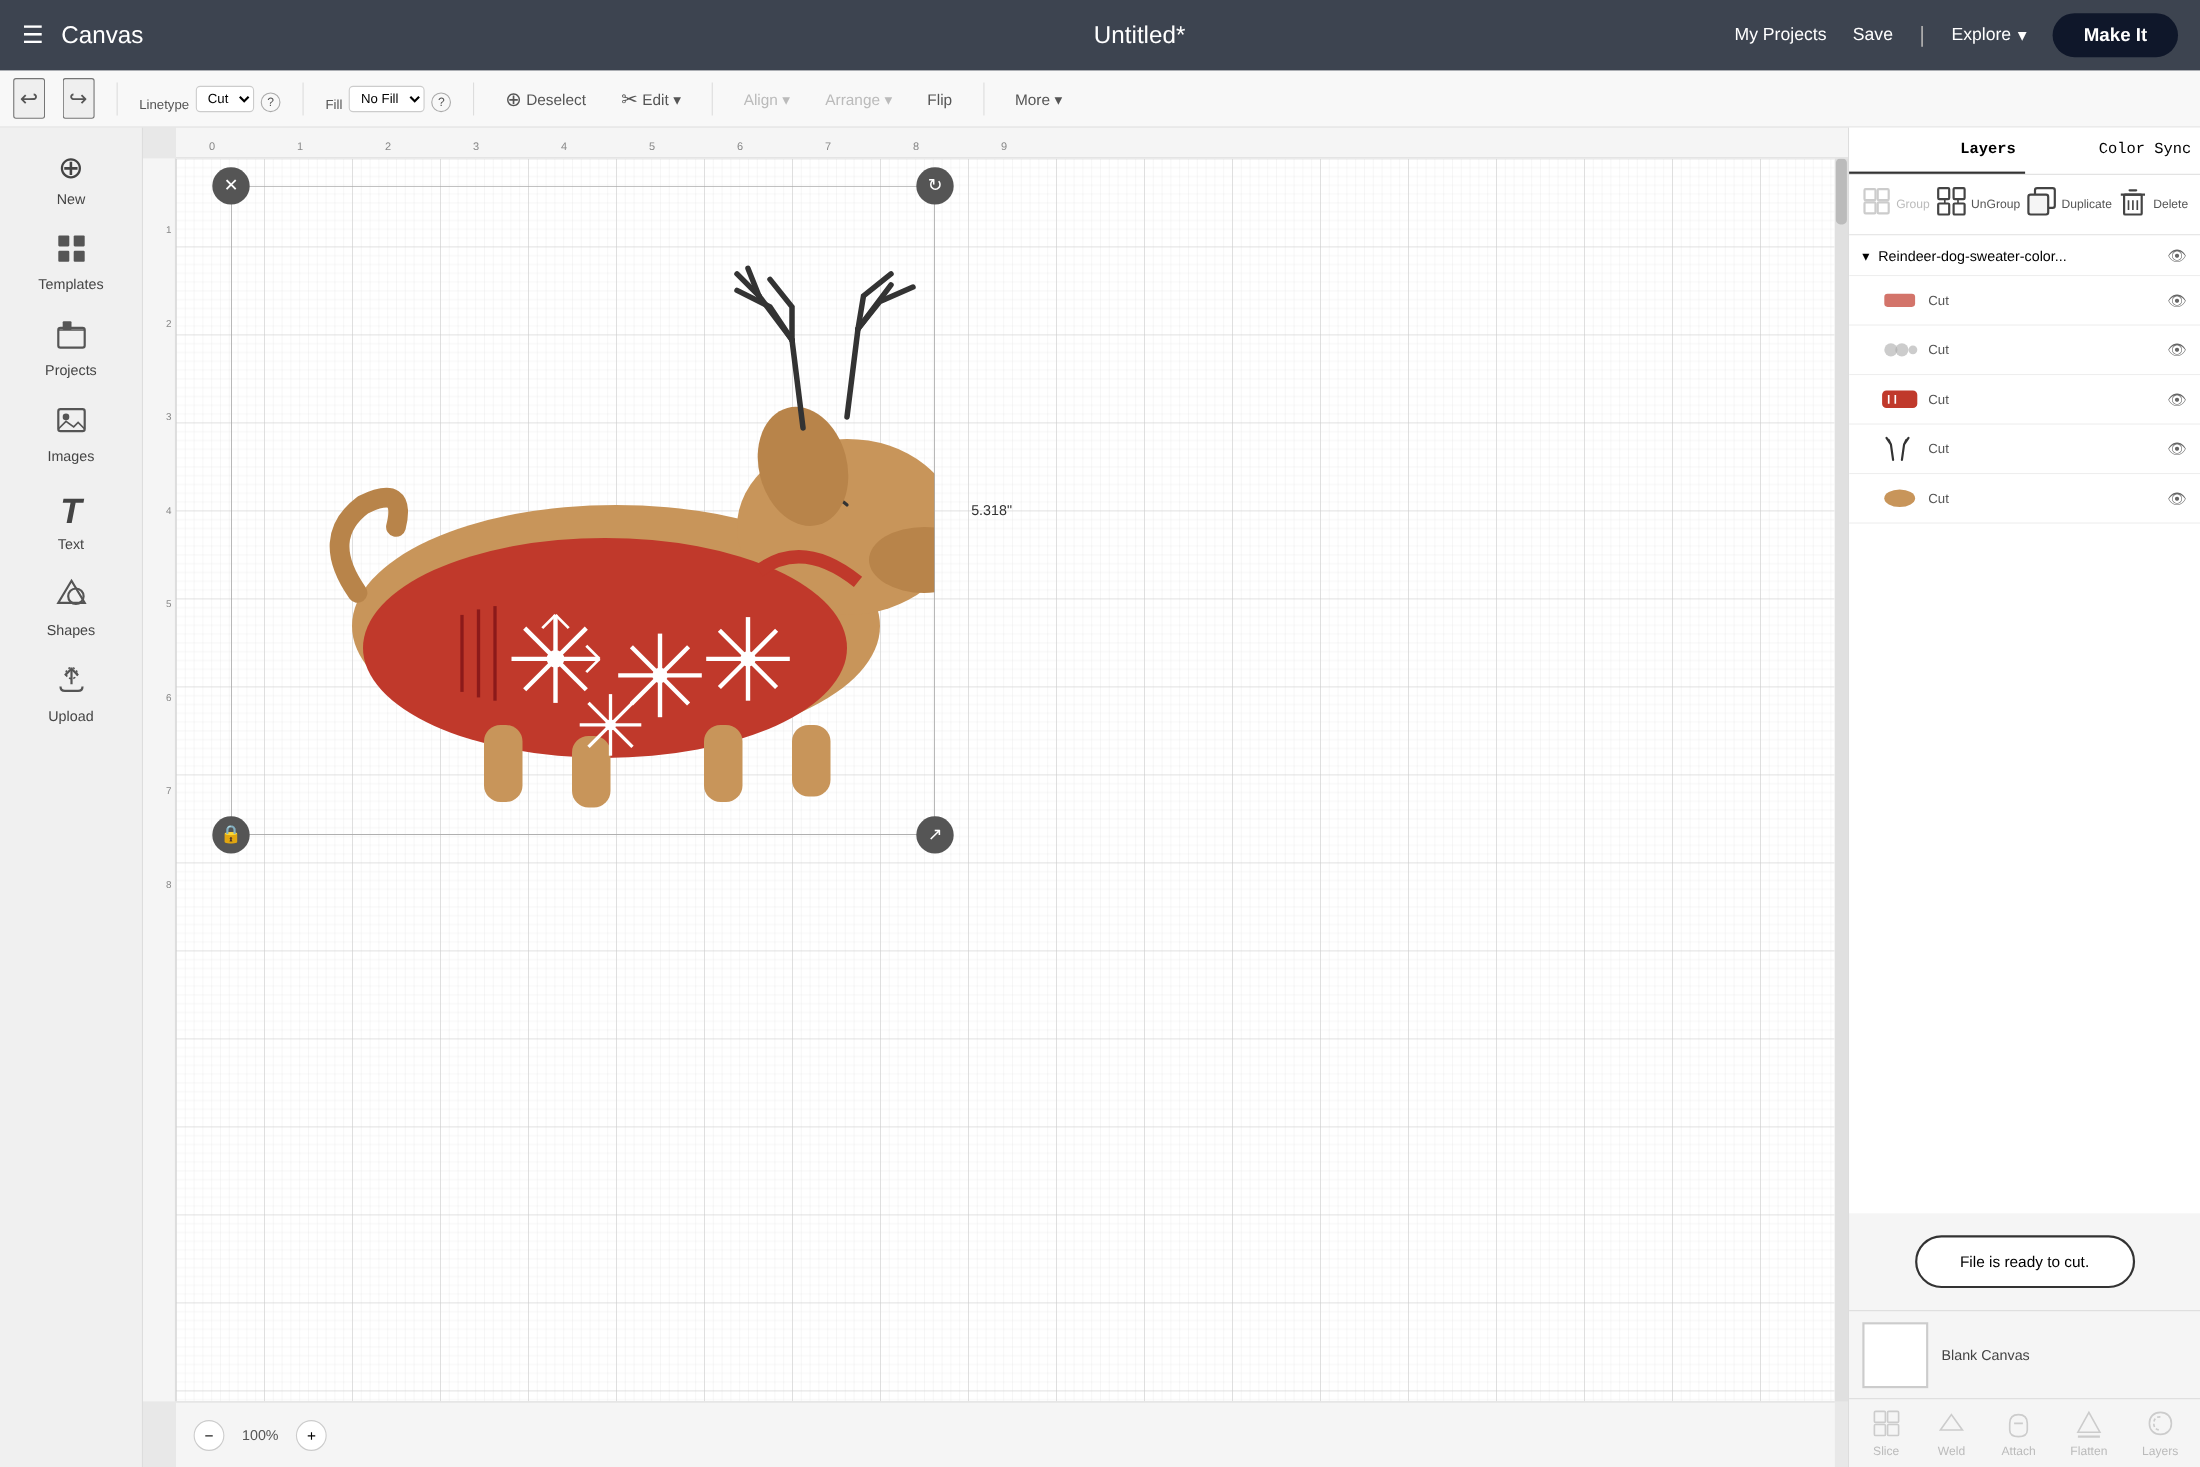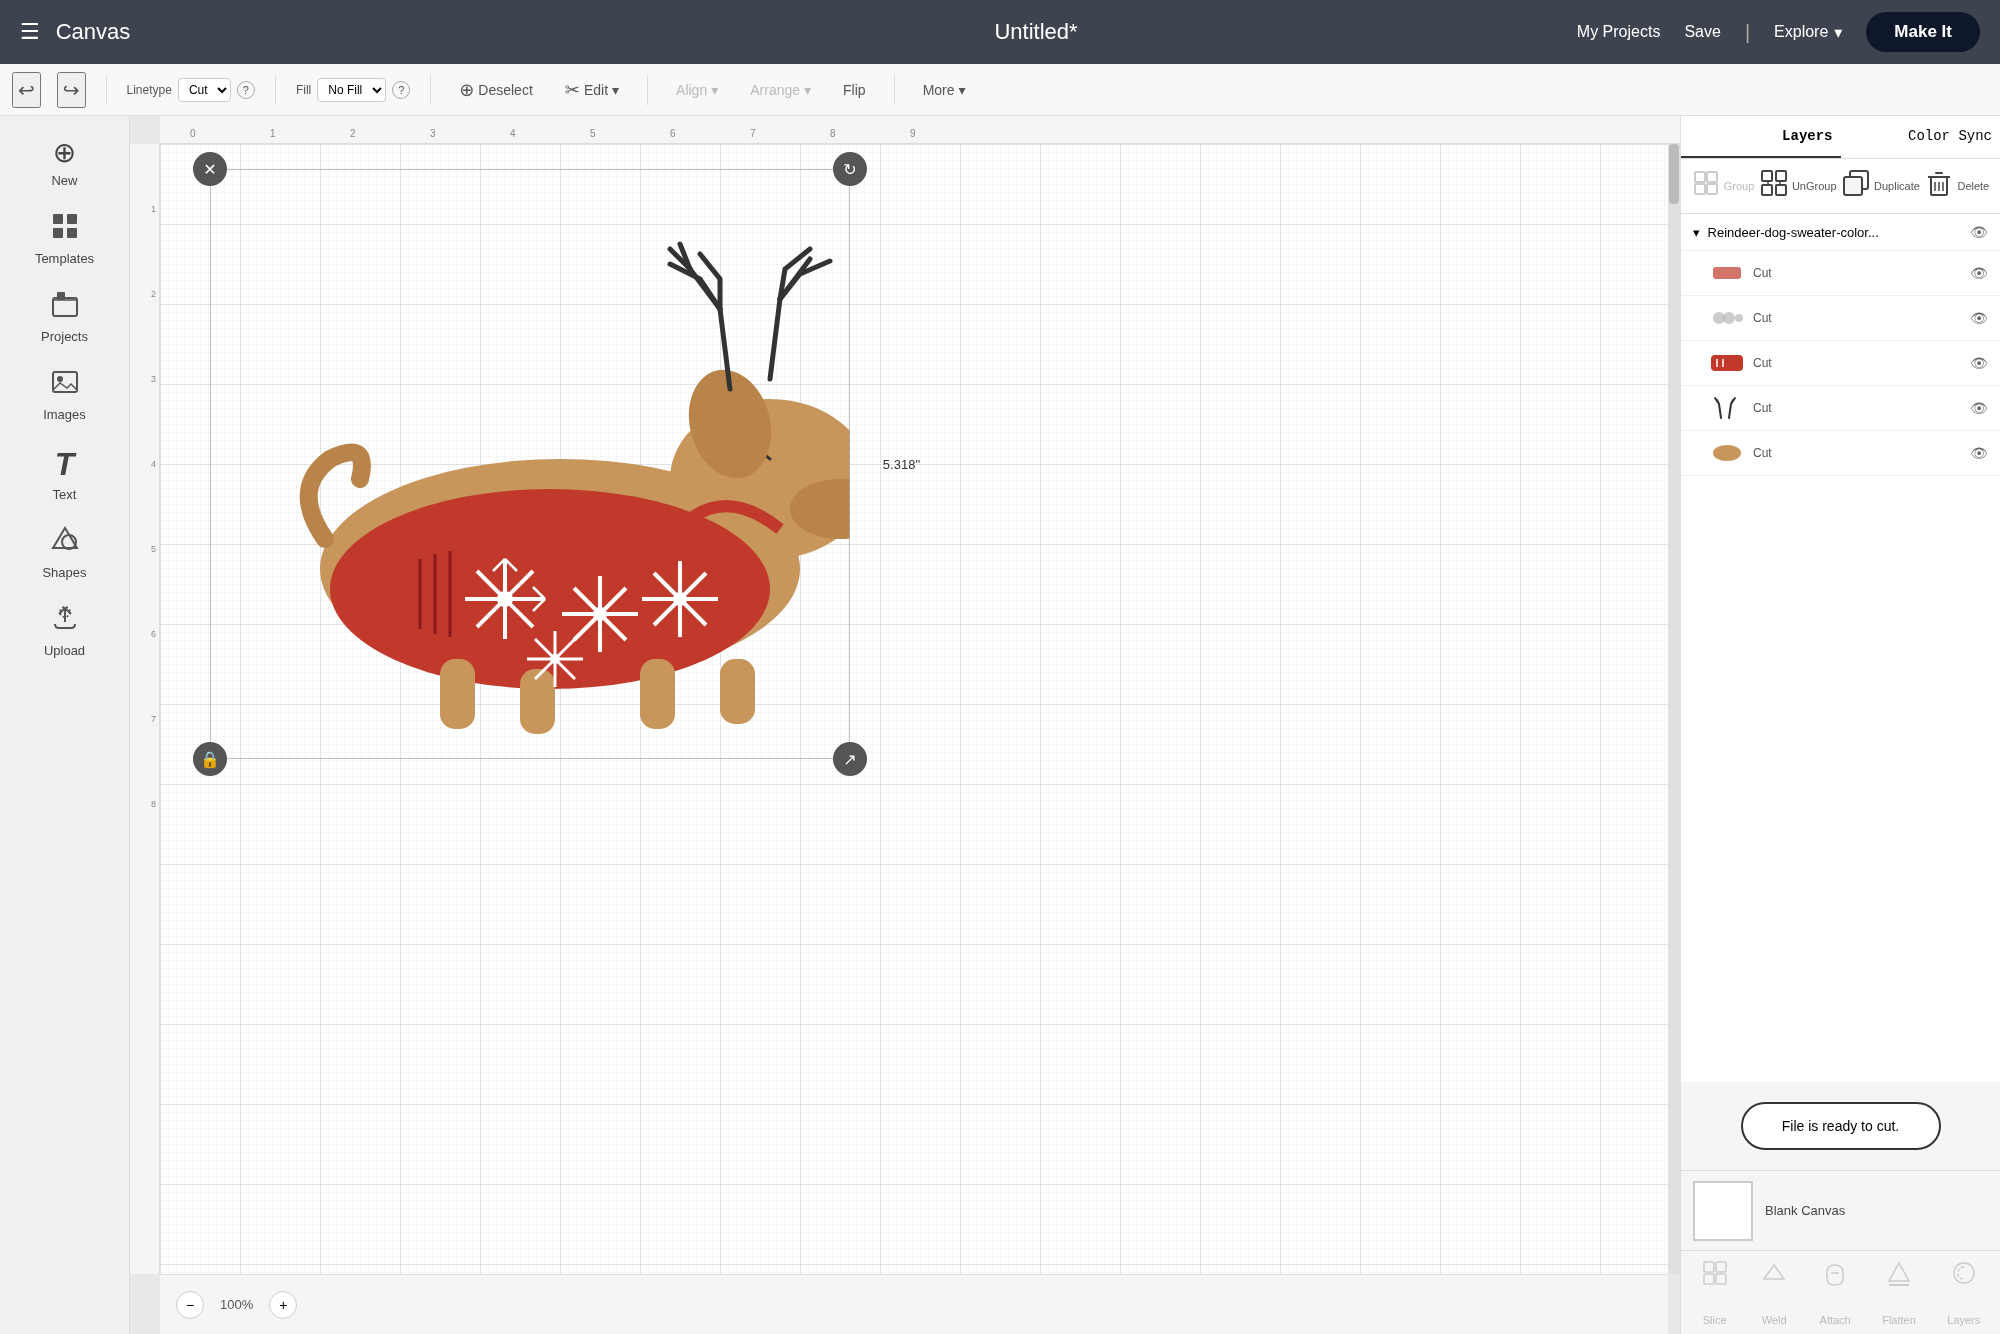--- a/index.html
+++ b/index.html
@@ -19,21 +19,21 @@
     .explore-btn { display: flex; align-items: center; gap: 6px; color: white; font-size: 16px; cursor: pointer; background: none; border: none; }
     .make-it-btn { background: #0f172a; color: white; border: none; border-radius: 24px; padding: 10px 28px; font-size: 17px; font-weight: 600; cursor: pointer; }
 
     
     .toolbar {
       display: flex; align-items: center; background: #f8f8f8; border-bottom: 1px solid #ddd;
       height: 52px; padding: 0 12px; gap: 16px;
     }
     .toolbar-undo, .toolbar-redo { font-size: 20px; color: #555; cursor: pointer; padding: 4px; }
     .toolbar-separator { width: 1px; height: 30px; background: #ddd; margin: 0 4px; }
-    .linetype-group, .fill-group { display: flex; align-items: center; gap: 6px; }
+    .linetype-group, .fill-group { display: flex; align-items: flex-end; gap: 6px; }
     .toolbar-label { font-size: 12px; color: #555; }
     .toolbar-select { border: 1px solid #ccc; border-radius: 4px; padding: 3px 6px; font-size: 12px; background: white; cursor: pointer; }
     .toolbar-help { width: 18px; height: 18px; border-radius: 50%; border: 1px solid #aaa; display: flex; align-items: center; justify-content: center; font-size: 11px; color: #555; cursor: pointer; }
     .toolbar-action-btn { background: none; border: none; display: flex; align-items: center; gap: 4px; font-size: 14px; color: #555; cursor: pointer; padding: 4px 8px; }
     .more-btn { display: flex; align-items: center; gap: 4px; font-size: 14px; color: #555; cursor: pointer; padding: 4px 8px; border: none; background: none; }
 
     
     .main-layout { display: flex; height: calc(1334px - 64px - 52px); }
 
     
@@ -137,21 +137,21 @@
     .file-ready-bubble {
       margin: 20px auto; width: 200px; border: 2px solid #333; border-radius: 50px;
       padding: 14px 20px; text-align: center; font-size: 14px; background: white;
     }
 
     
     .bottom-panel {
       display: flex; justify-content: space-around; padding: 8px 4px;
       border-top: 1px solid #ddd; background: #f5f5f5;
     }
-    .bottom-tool { display: flex; flex-direction: column; align-items: center; gap: 21px; font-size: 11px; color: #444; cursor: pointer; }
+    .bottom-tool { display: flex; flex-direction: column; align-items: center; gap: 0; font-size: 11px; color: #444; cursor: pointer; }
     .bottom-tool .bt-icon { font-size: 22px; }
     .bottom-tool.disabled { color: #bbb; }
     .bottom-tool.disabled .bt-icon { color: #ccc; }
 
     
     .canvas-preview-area {
       display: flex; align-items: center; padding: 0 12px; gap: 12px; border-top: 1px solid #ddd; background: #f5f5f5; height: 80px;
     }
     .canvas-preview-box {
       width: 60px; height: 60px; border: 2px solid #ccc; background: white;

